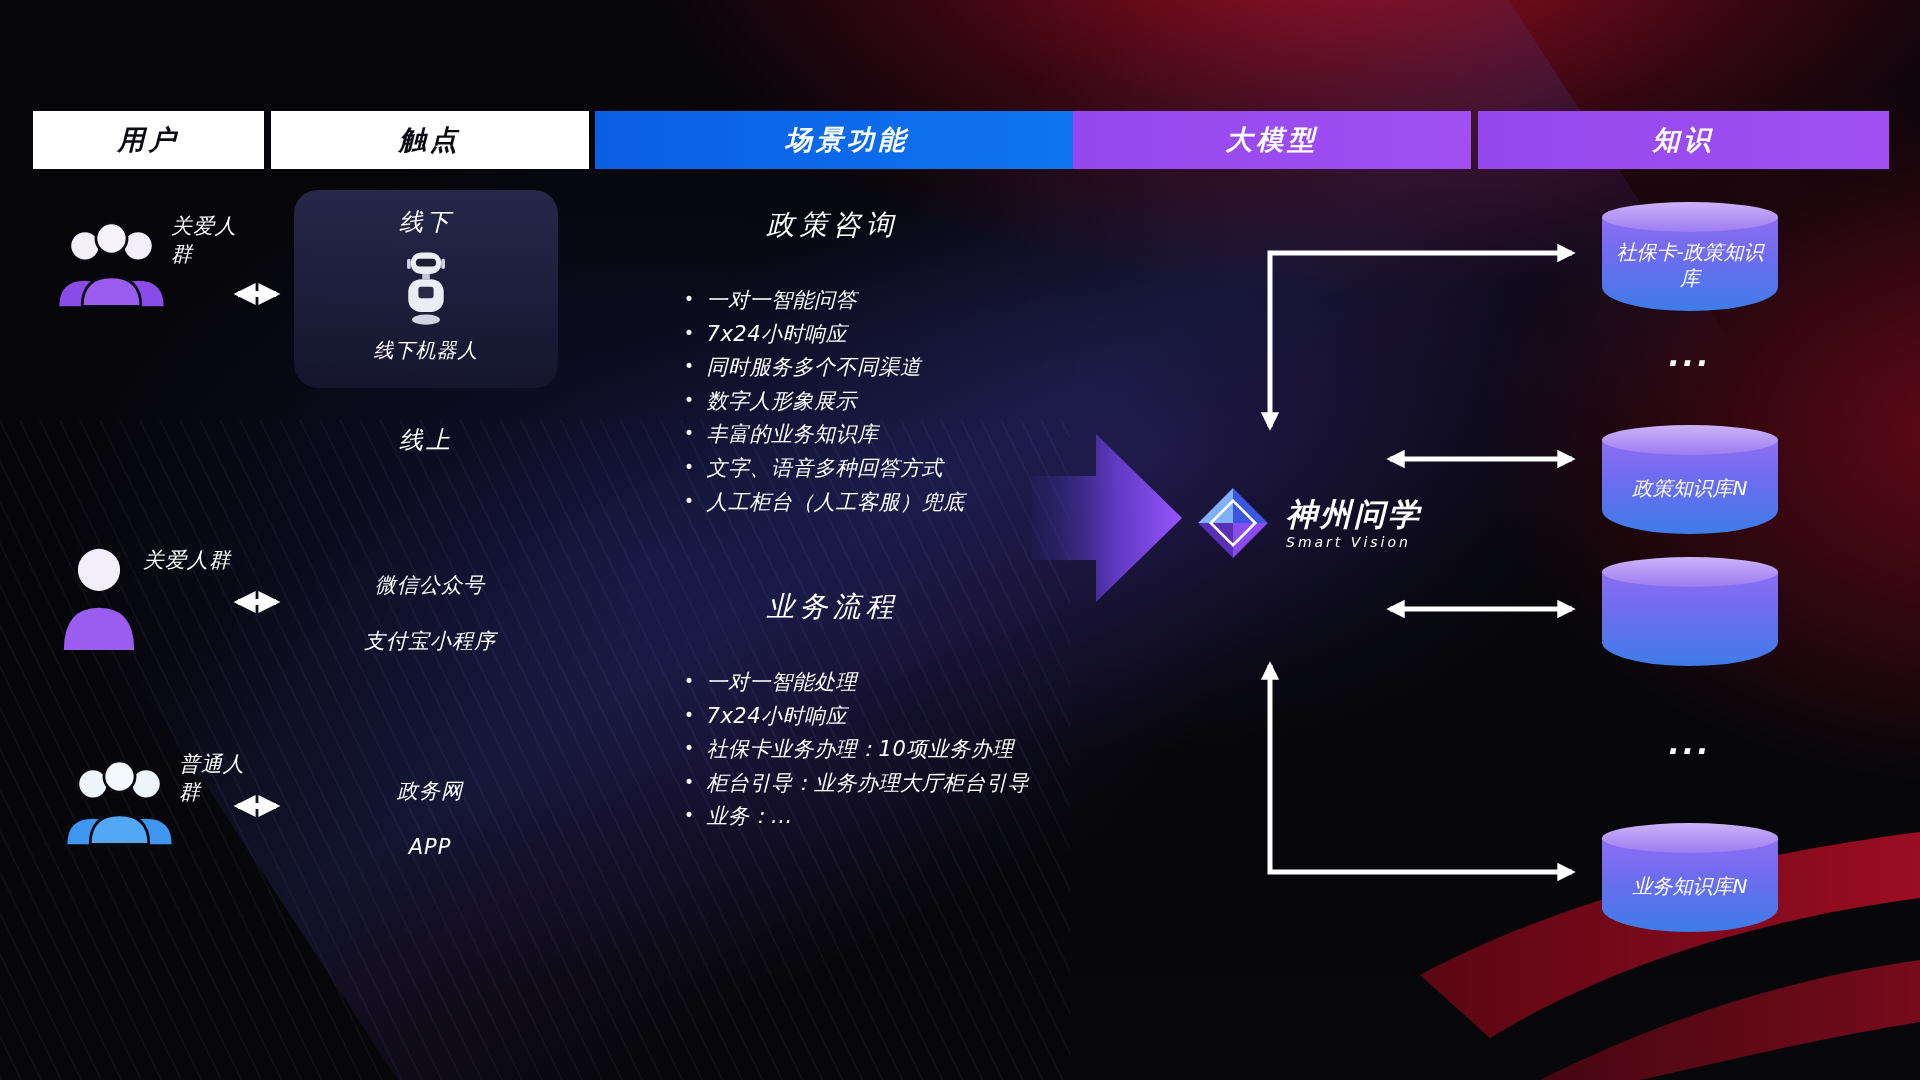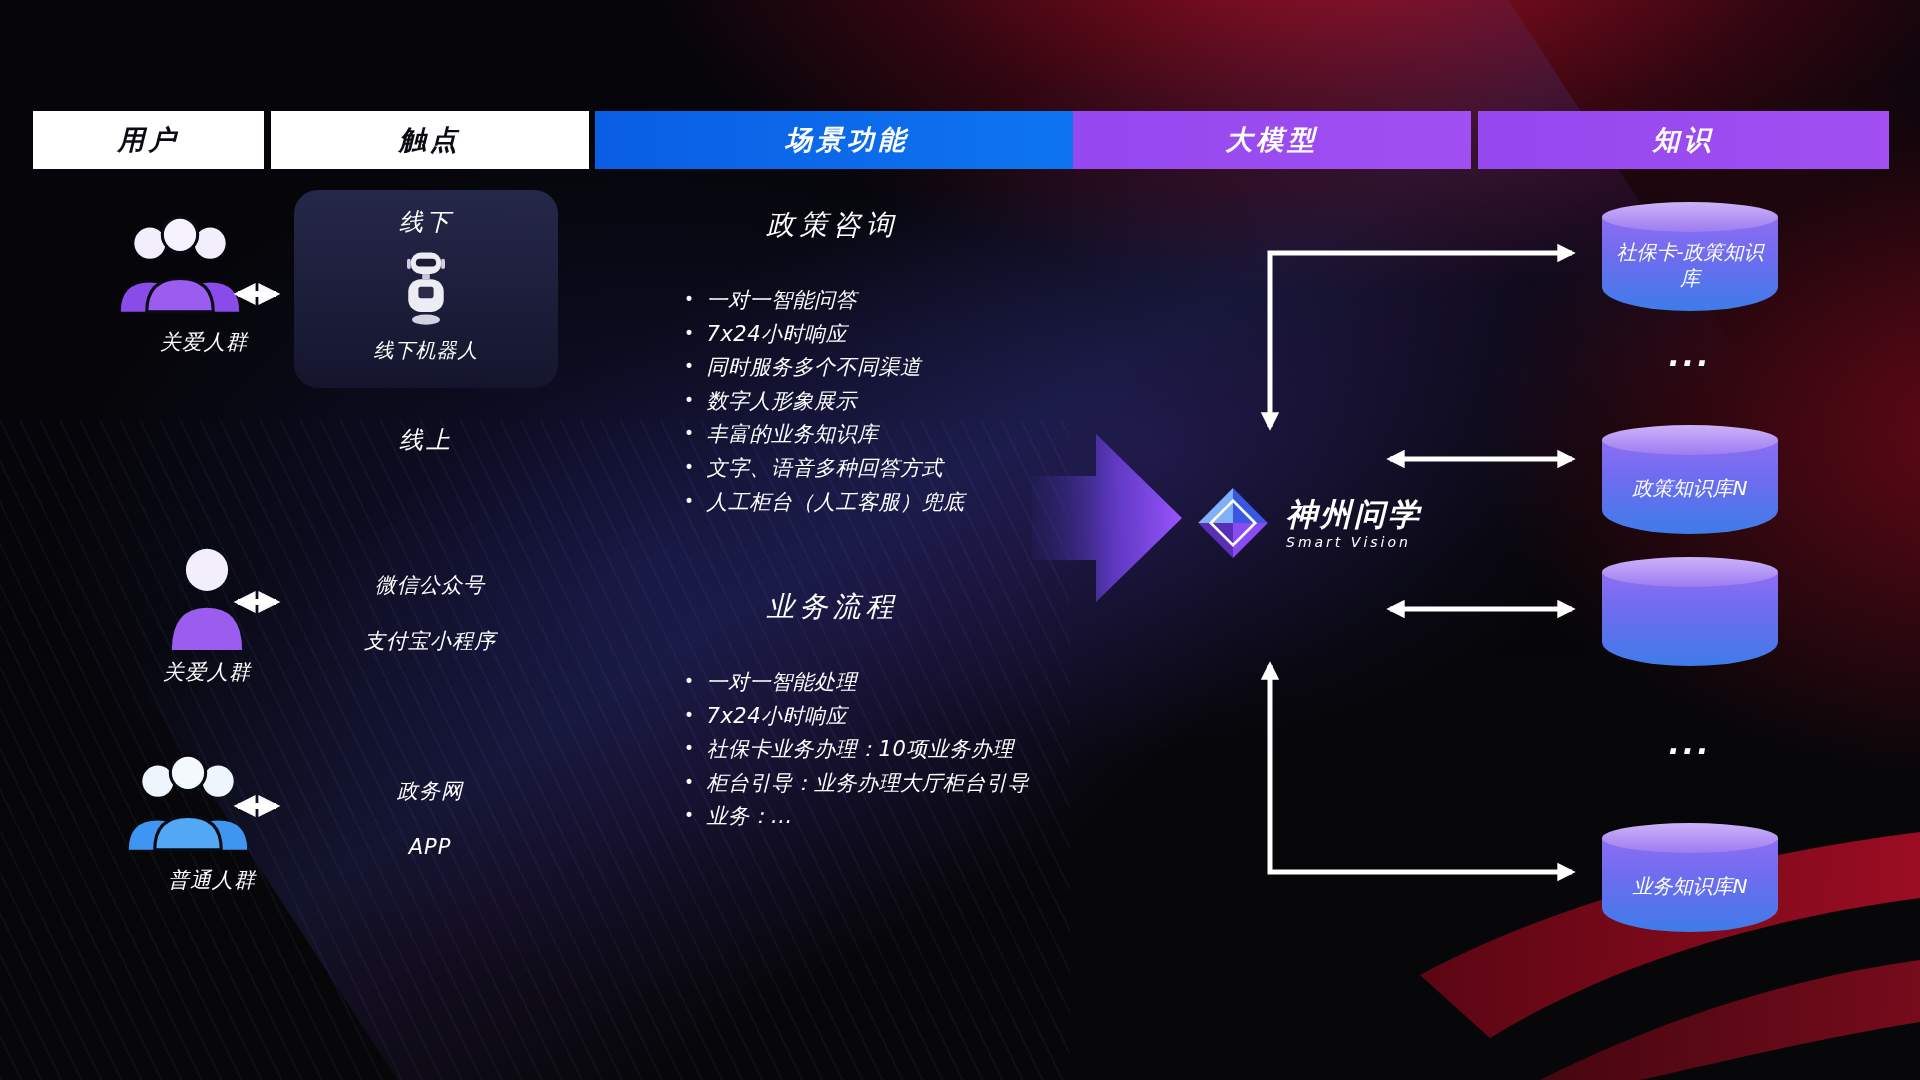--- a/index.html
+++ b/index.html
@@ -24,21 +24,21 @@
   
   .col-header{position:absolute;top:111px;height:58px;display:flex;align-items:center;justify-content:center;
     font-size:27px;font-weight:700;letter-spacing:4px}
   .h-white{background:#ffffff;color:#0a0a12}
   .h-blue{background:linear-gradient(90deg,#0a5ee4,#0e76f0);color:#fff}
   .h-purple{background:linear-gradient(90deg,#9448ee,#a14ff2);color:#fff}
   .c1{left:33px;width:231px}.c2{left:271px;width:318px}.c3{left:595px;width:504px}
   .c4{left:1073px;width:398px}.c5{left:1478px;width:411px}
 
   
-  .user{position:absolute;width:196px;display:flex;flex-direction:column;align-items:flex-end;gap:8px}
+  .user{position:absolute;width:196px;display:flex;flex-direction:row;align-items:flex-start;}
   .user-label{font-size:21px;letter-spacing:1px}
 
   
   .offline-card{position:absolute;left:294px;top:190px;width:264px;height:198px;border-radius:24px;
     background:linear-gradient(180deg,rgba(42,44,82,.88),rgba(21,22,46,.92));
     display:flex;flex-direction:column;align-items:center;justify-content:space-between;padding:16px 0 24px}
   .tp-title{font-size:24px;letter-spacing:3px}
   .tp-sub{font-size:20px;letter-spacing:1px}
   .online-label{position:absolute;left:294px;top:424px;width:264px;text-align:center;font-size:24px;letter-spacing:3px}
   .tp-item{position:absolute;left:271px;width:318px;text-align:center;font-size:21px;letter-spacing:1px}

